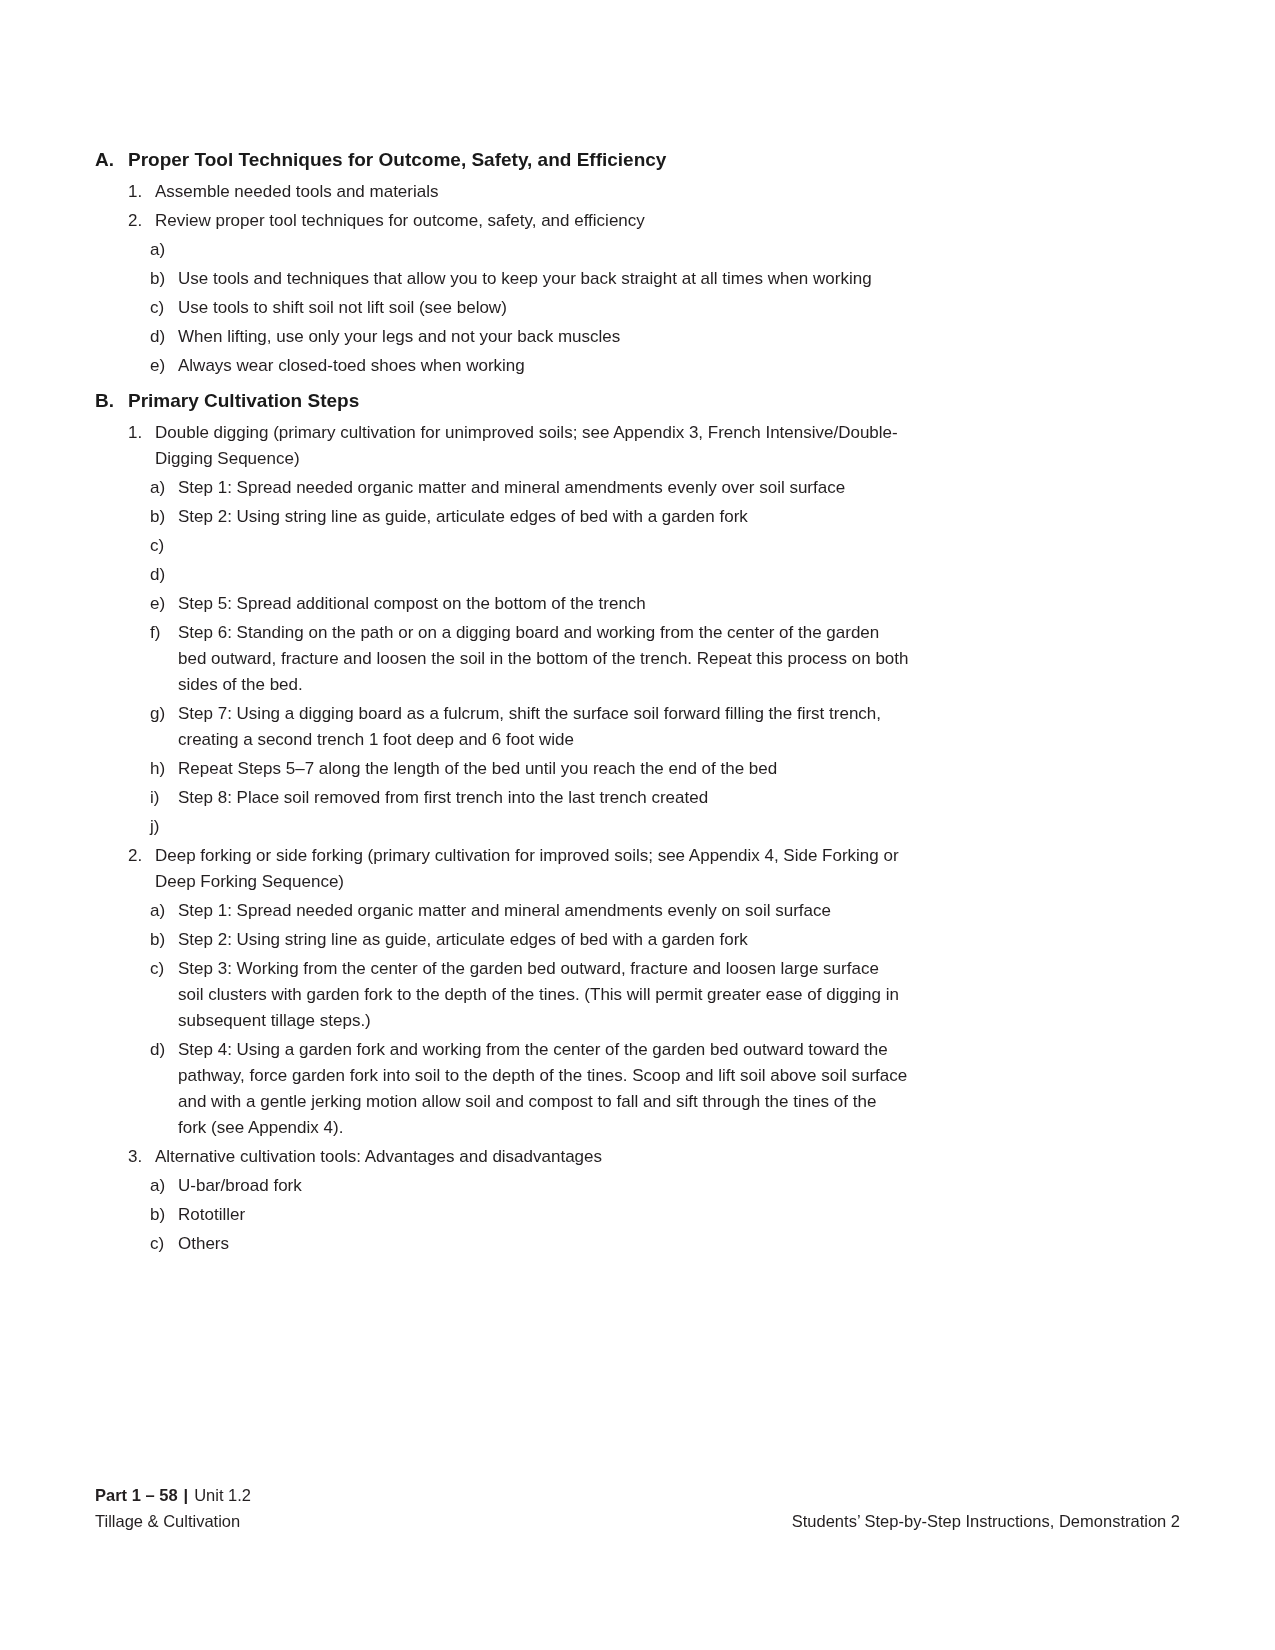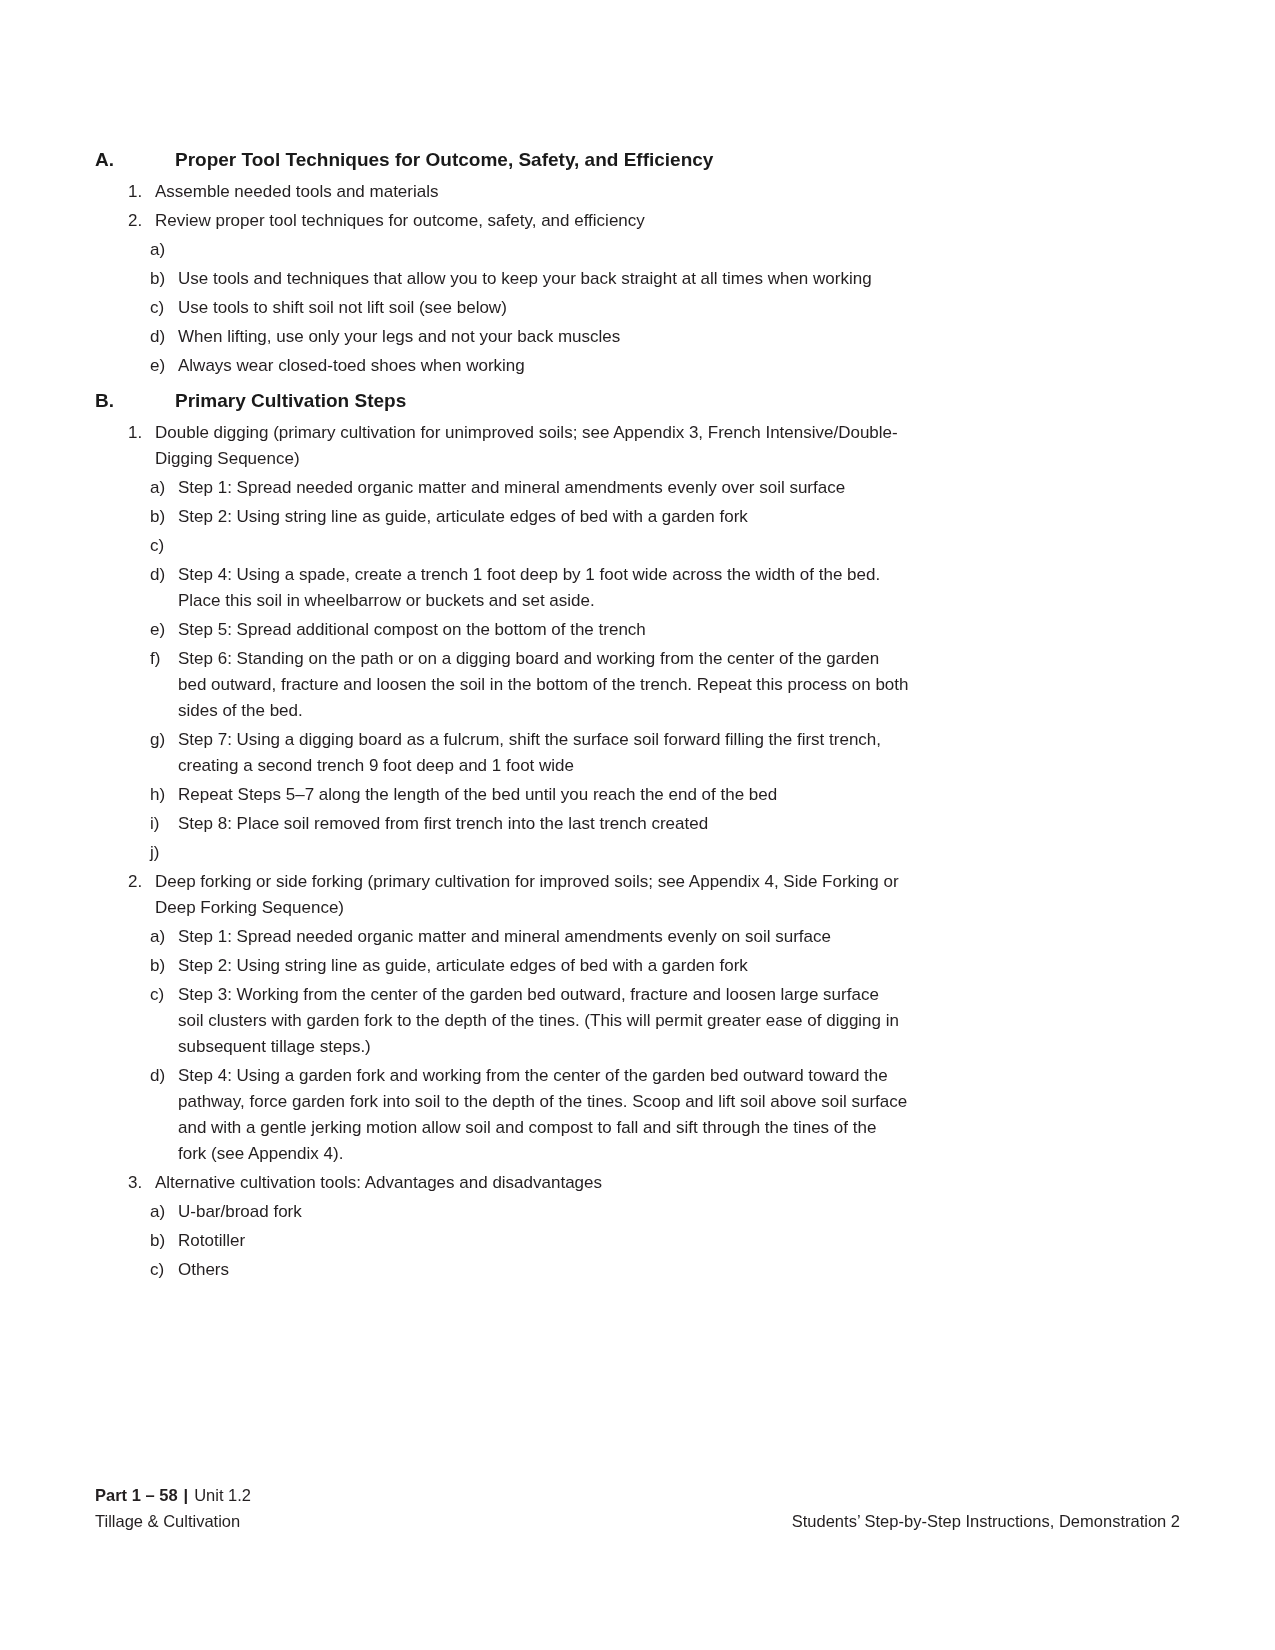--- a/index.html
+++ b/index.html
@@ -28,21 +28,21 @@
   .section-heading {
     display: flex;
     font-weight: bold;
     font-size: 19px;
     line-height: 26px;
     color: #1a1a1a;
     margin-top: 9px;
     margin-bottom: 6px;
   }
   .section-label { flex: none; width: 33px; }
-  .section-title { flex: 1; margin-left: 47px; }
+  .section-title { flex: 1; }
 
   .num-item {
     display: flex;
     padding-left: 33px;
     margin-bottom: 3px;
     margin-top: 2px;
   }
   .num-label { flex: none; width: 27px; }
   .num-text { flex: 1; }
 
@@ -125,33 +125,32 @@
         </div>
         <div class="sub-item">
           <span class="sub-label">b)</span>
           <div class="sub-text">Step 2: Using string line as guide, articulate edges of bed with a garden fork</div>
         </div>
         <div class="sub-item">
           <span class="sub-label">c)</span>
         </div>
         <div class="sub-item">
           <span class="sub-label">d)</span>
-          <div class="sub-text">Step 4: Using a spade, create a trench 1 foot deep by 1 foot wide across the width of the bed. Place this soil in wheelbarrow or buckets and set aside.</div>
         </div>
         <div class="sub-item">
           <span class="sub-label">e)</span>
           <div class="sub-text">Step 5: Spread additional compost on the bottom of the trench</div>
         </div>
         <div class="sub-item">
           <span class="sub-label">f)</span>
           <div class="sub-text">Step 6: Standing on the path or on a digging board and working from the center of the garden bed outward, fracture and loosen the soil in the bottom of the trench. Repeat this process on both sides of the bed.</div>
         </div>
         <div class="sub-item">
           <span class="sub-label">g)</span>
-          <div class="sub-text">Step 7: Using a digging board as a fulcrum, shift the surface soil forward filling the first trench, creating a second trench 9 foot deep and 1 foot wide</div>
+          <div class="sub-text">Step 7: Using a digging board as a fulcrum, shift the surface soil forward filling the first trench, creating a second trench 1 foot deep and 6 foot wide</div>
         </div>
         <div class="sub-item">
           <span class="sub-label">h)</span>
           <div class="sub-text">Repeat Steps 5–7 along the length of the bed until you reach the end of the bed</div>
         </div>
         <div class="sub-item">
           <span class="sub-label">i)</span>
           <div class="sub-text">Step 8: Place soil removed from first trench into the last trench created</div>
         </div>
         <div class="sub-item">

